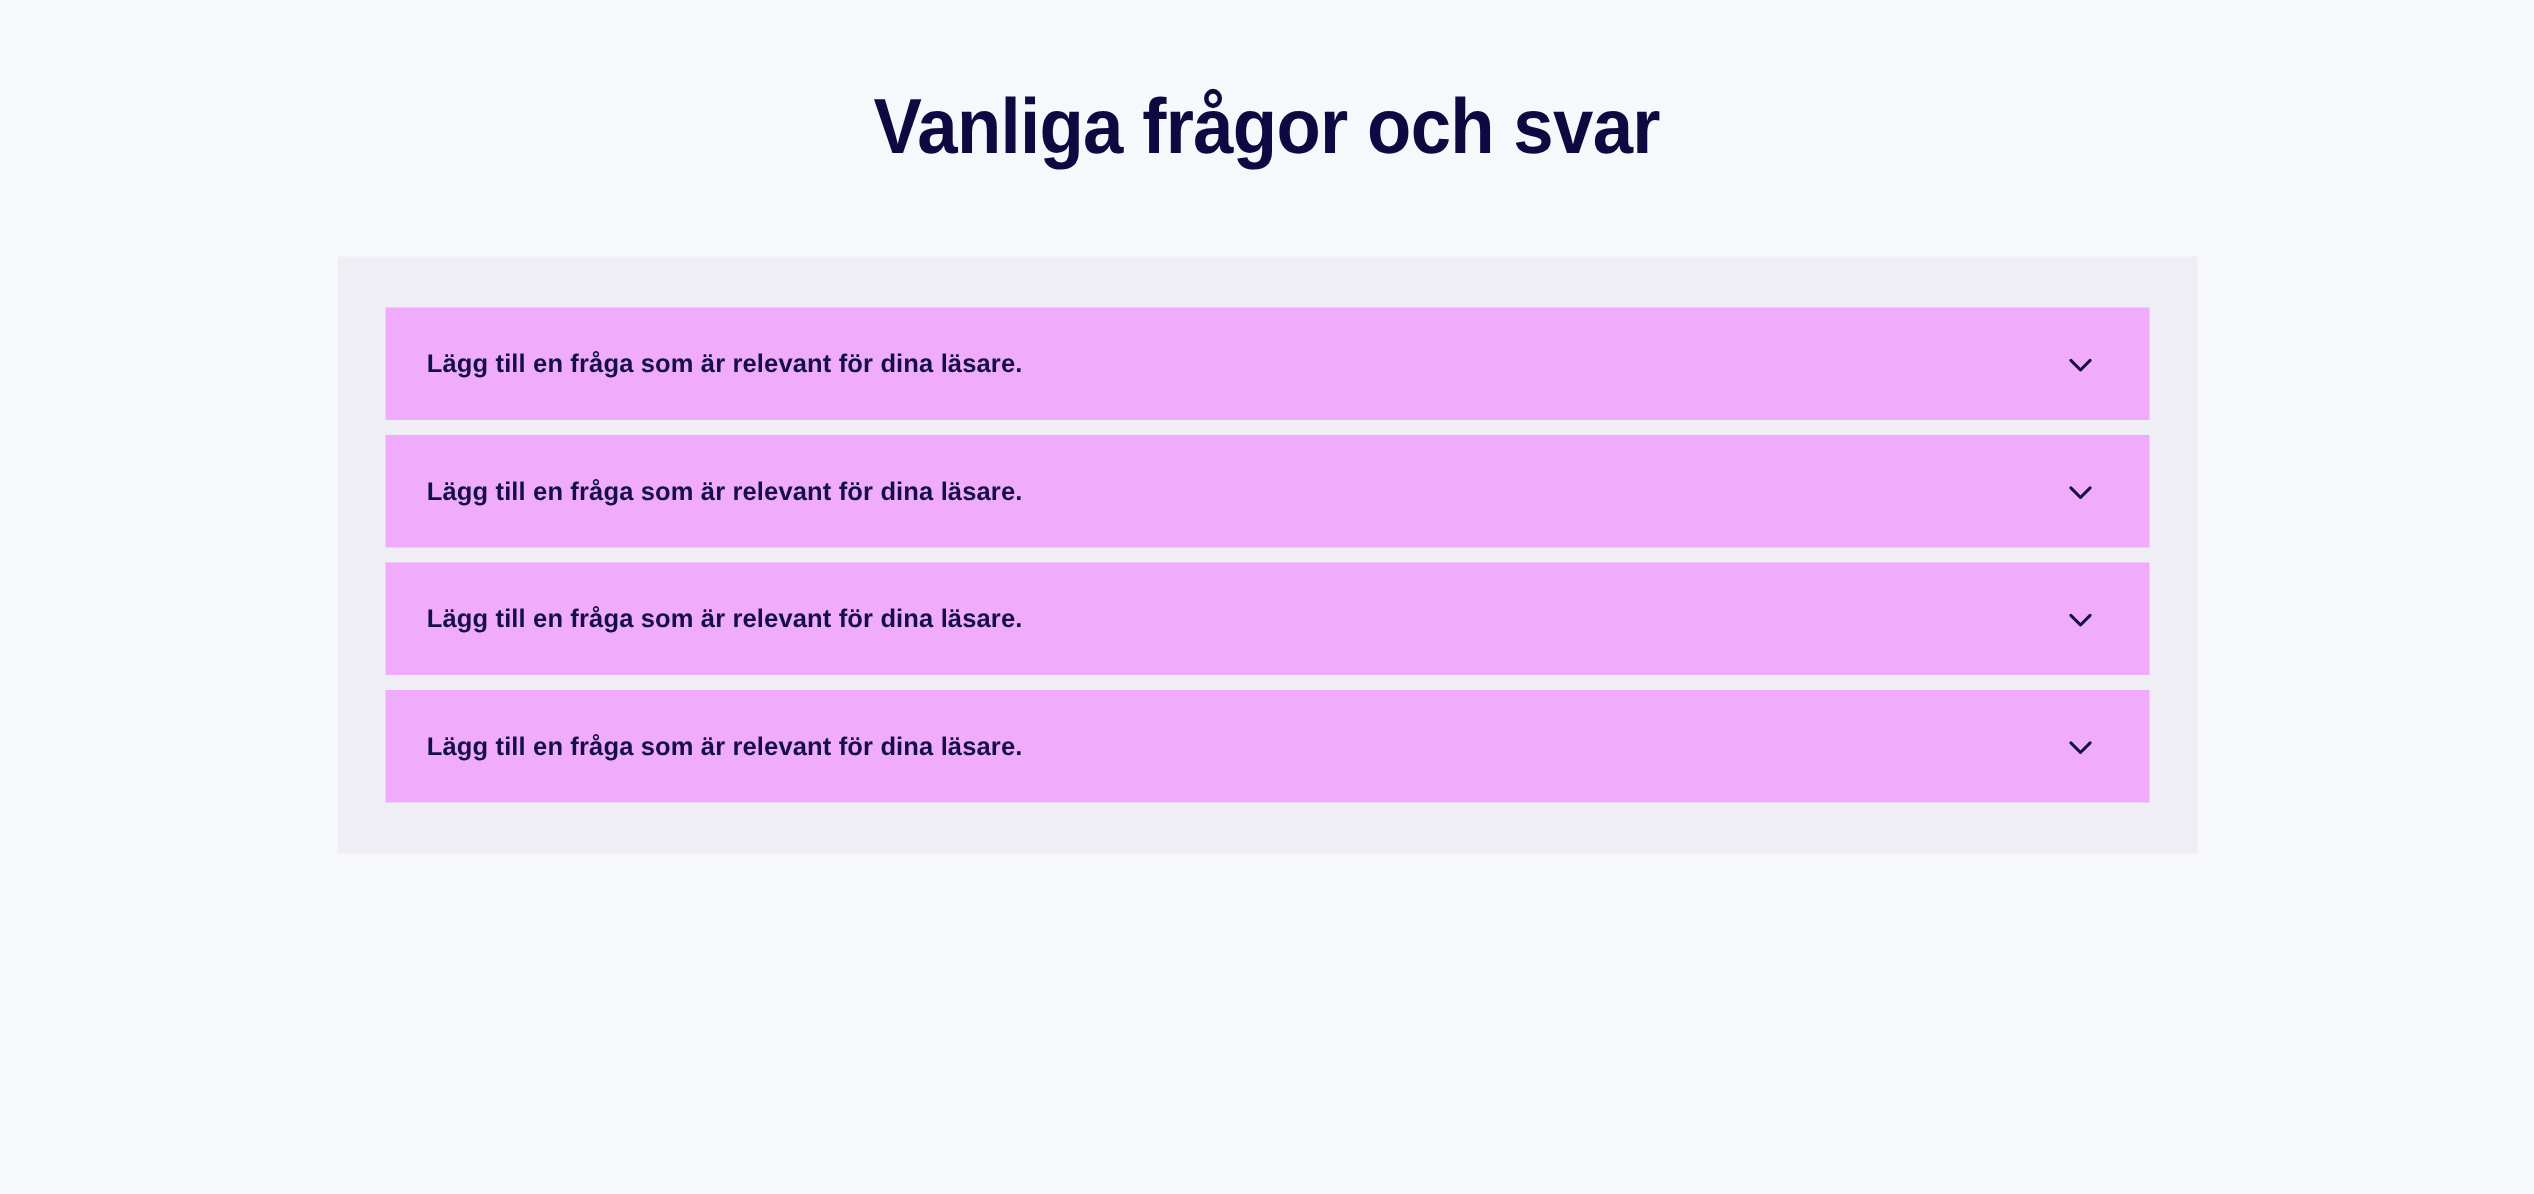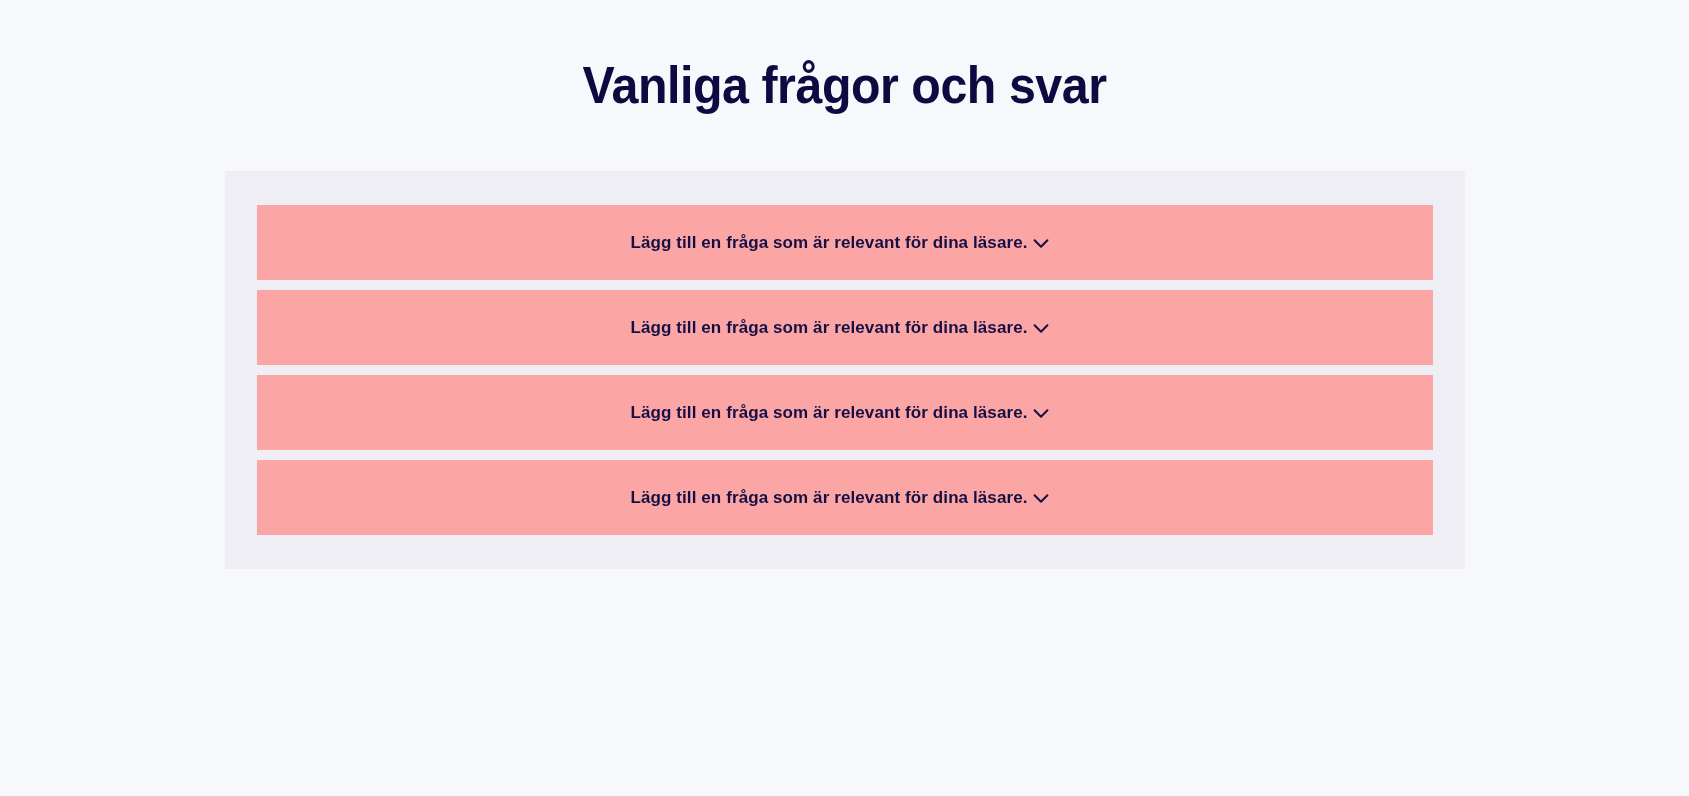--- a/index.html
+++ b/index.html
@@ -58,25 +58,25 @@
     margin-top: 57px;
     width: 1240px;
     background: #efeef5;
     padding: 34px 32px 34px 32px;
     display: flex;
     flex-direction: column;
     gap: 10px;
   }
 
   .accordion-item {
-    background: #fca5a5;
+    background: #f0abfc;
     height: 75px;
     display: flex;
     align-items: center;
-    justify-content: center;
+    justify-content: space-between;
     padding: 0 33px 0 28px;
     cursor: pointer;
   }
 
   .accordion-question {
     font-size: 17px;
     font-weight: 700;
     color: #141046;
     letter-spacing: 0.1px;
     font-family: "Liberation Sans", sans-serif;

